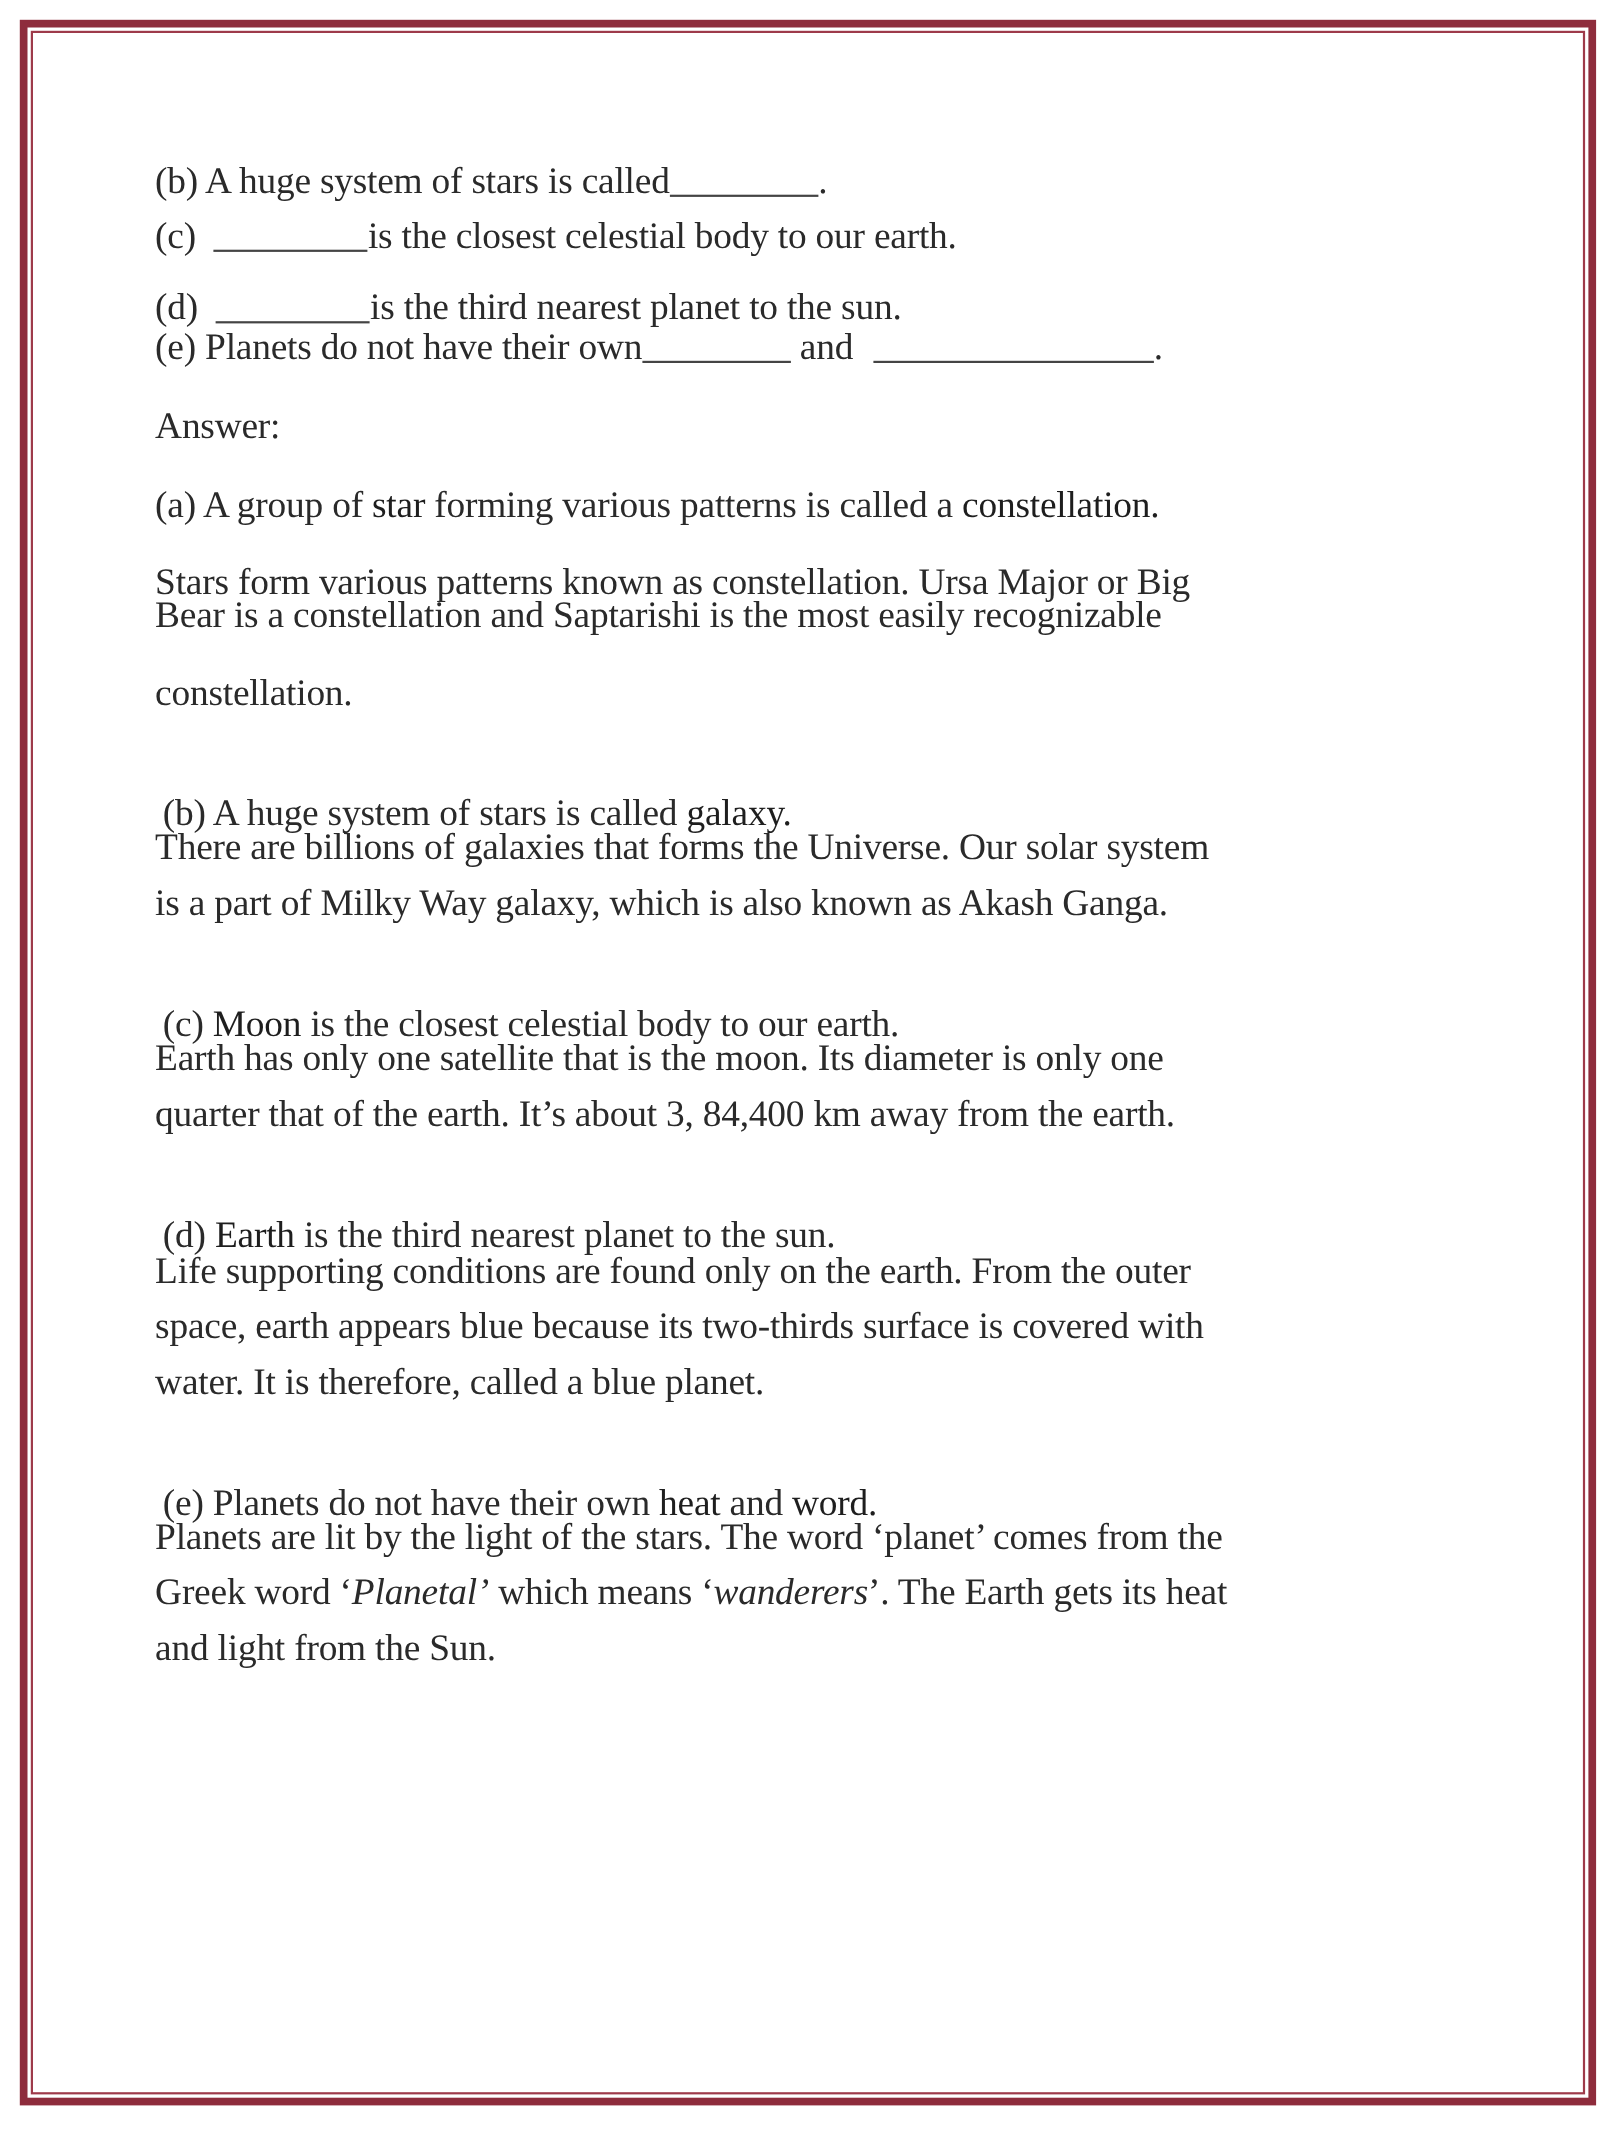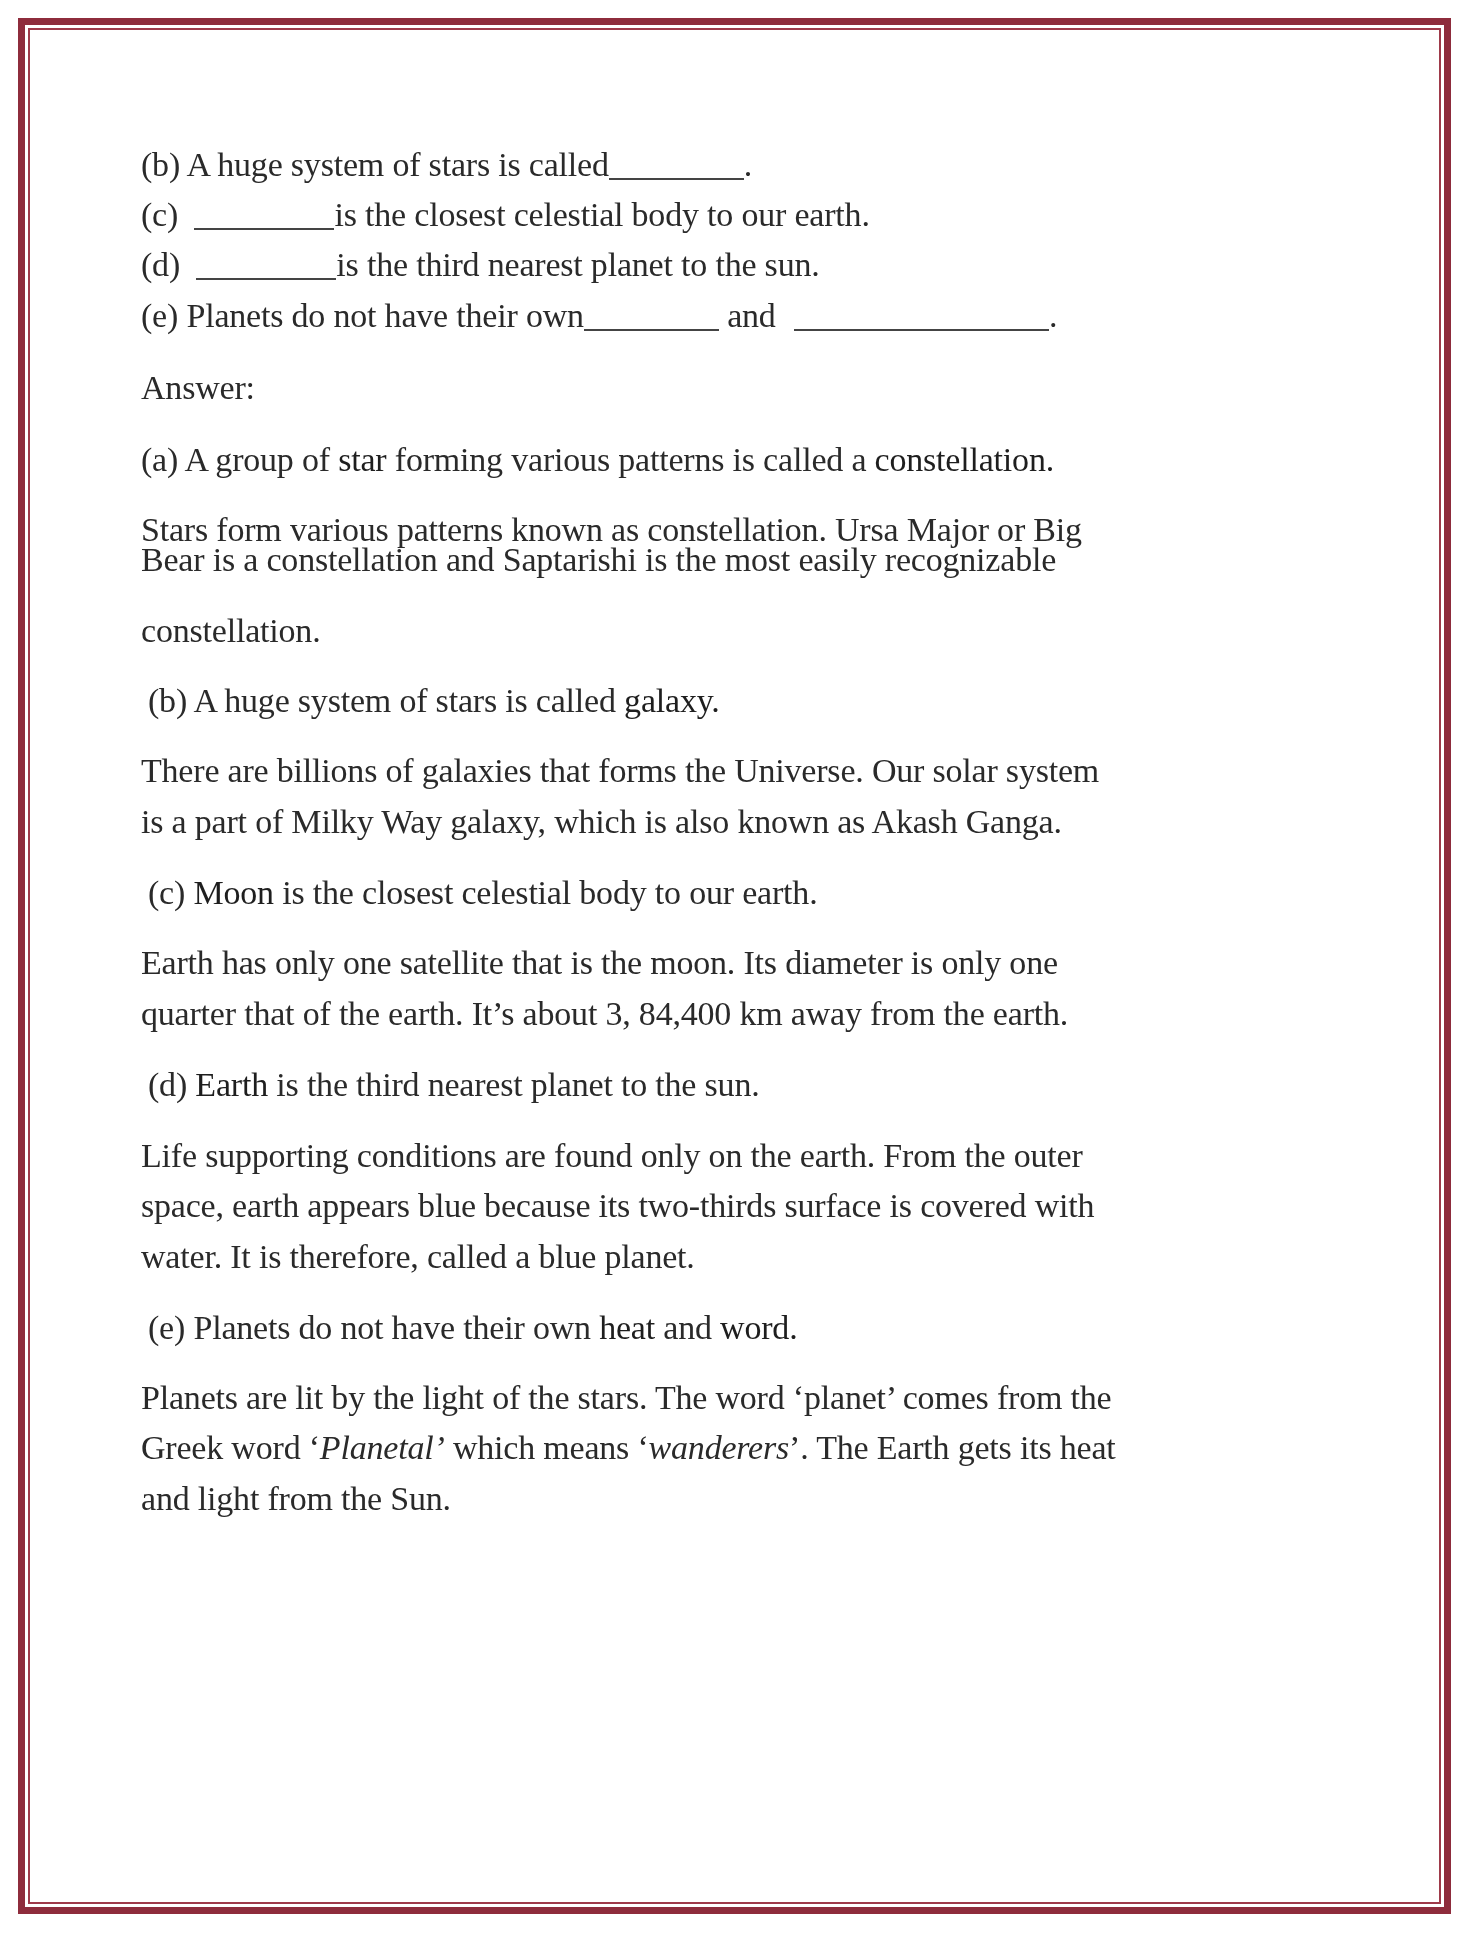--- a/index.html
+++ b/index.html
@@ -14,37 +14,37 @@
   }
   .content {
     position: absolute; left: 141px; top: 0; width: 1200px;
     font-family: "Liberation Serif", "DejaVu Serif", serif;
     font-size: 34px; color: #2a2a2a; letter-spacing: -0.2px;
   }
   .line { position: absolute; left: 0; white-space: nowrap; line-height: 40px; }
   .blank { display: inline-block; border-bottom: 2px solid #444; height: 30px; vertical-align: baseline; margin-bottom: -4px; }
   b { font-weight: normal; color: #1e1e1e; }
   i { font-style: italic; }
-  .ind { left: 7px; }
+  .ind { left: 7px; margin-top: 39px; }
 </style>
 </head>
 <body>
 
 <div class="frame-outer"></div>
 <div class="frame-inner"></div>
 
 <div class="content">
 
   <div class="line" style="top:145px">
     <span>(b) A huge system of stars is called</span><span class="blank" style="width:135px"></span><span>.</span>
   </div>
   <div class="line" style="top:195px">
     <span>(c) </span><span class="blank" style="width:140px; margin-left:8px"></span><span>is the closest celestial body to our earth.</span>
   </div>
-  <div class="line" style="top:245px">
+  <div class="line" style="top:260px">
     <span>(d) </span><span class="blank" style="width:140px; margin-left:8px"></span><span>is the third nearest planet to the sun.</span>
   </div>
   <div class="line" style="top:296px">
     <span>(e) Planets do not have their own</span><span class="blank" style="width:135px"></span><span> and </span><span class="blank" style="width:255px; margin-left:10px"></span><span>.</span>
   </div>
 
   <div class="line" style="top:368px">Answer:</div>
 
   <div class="line" style="top:440px">
     <span>(a) A group of </span><b>star</b><span> forming various patterns is called a </span><b>constellation.</b>

